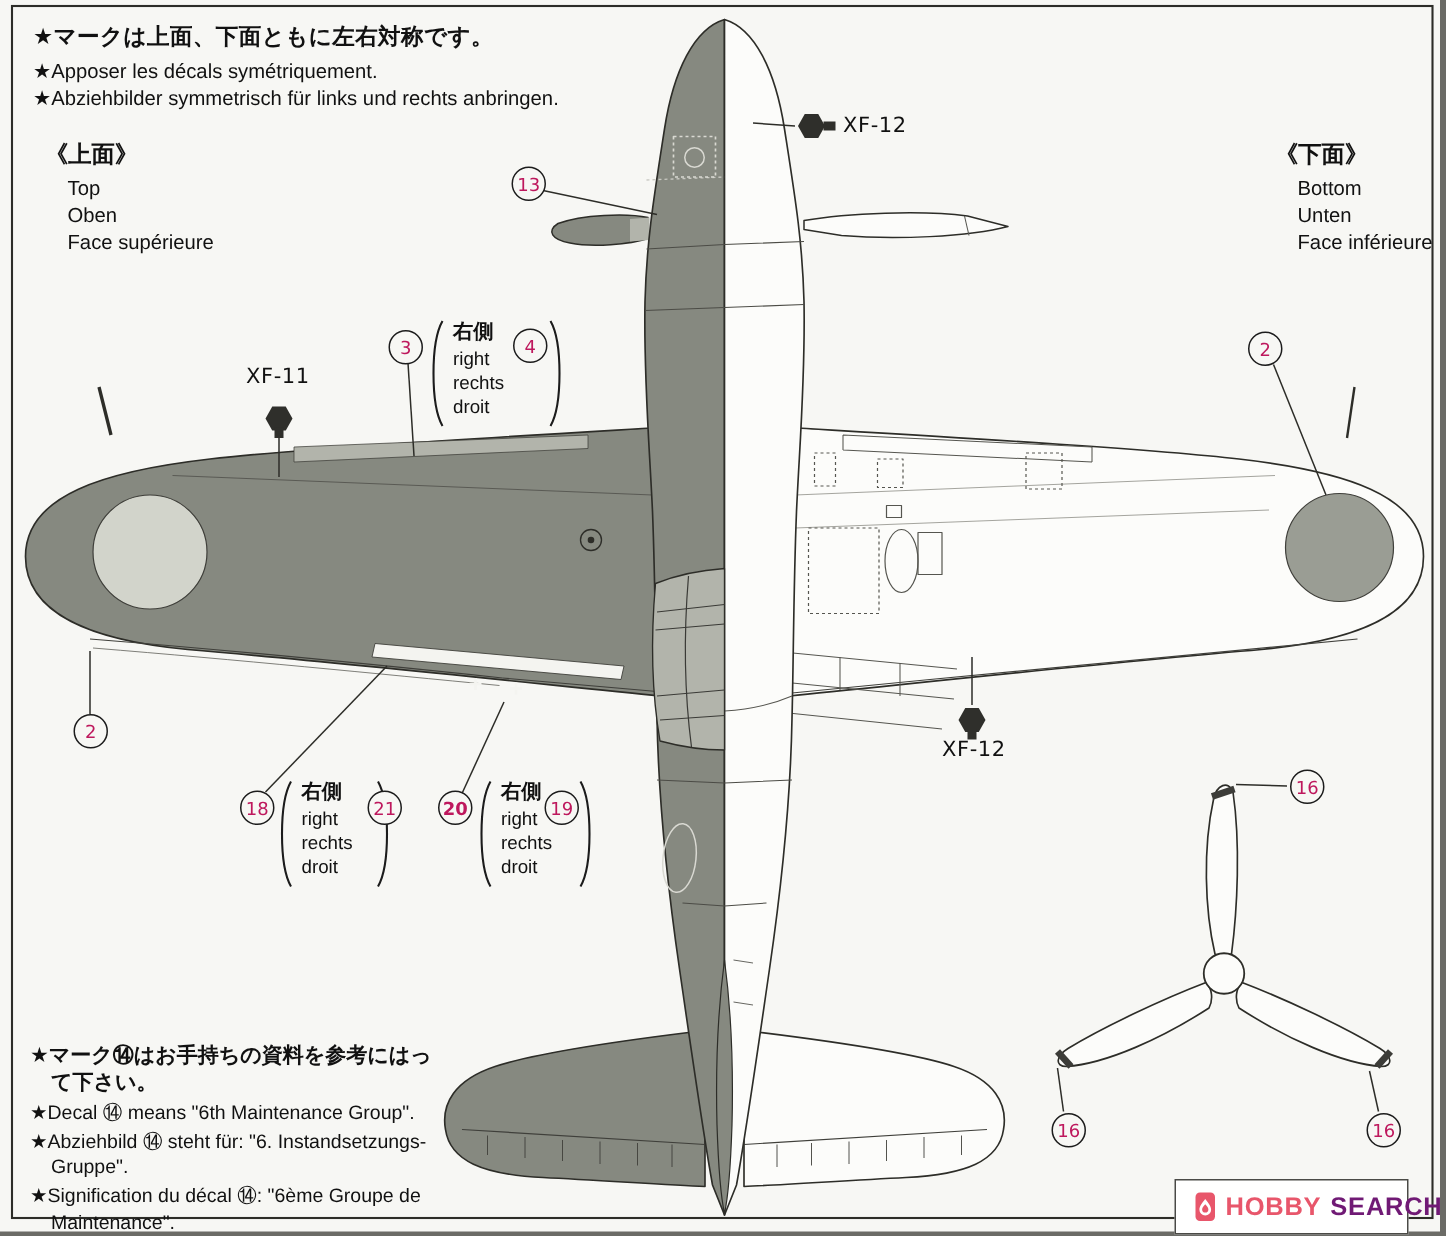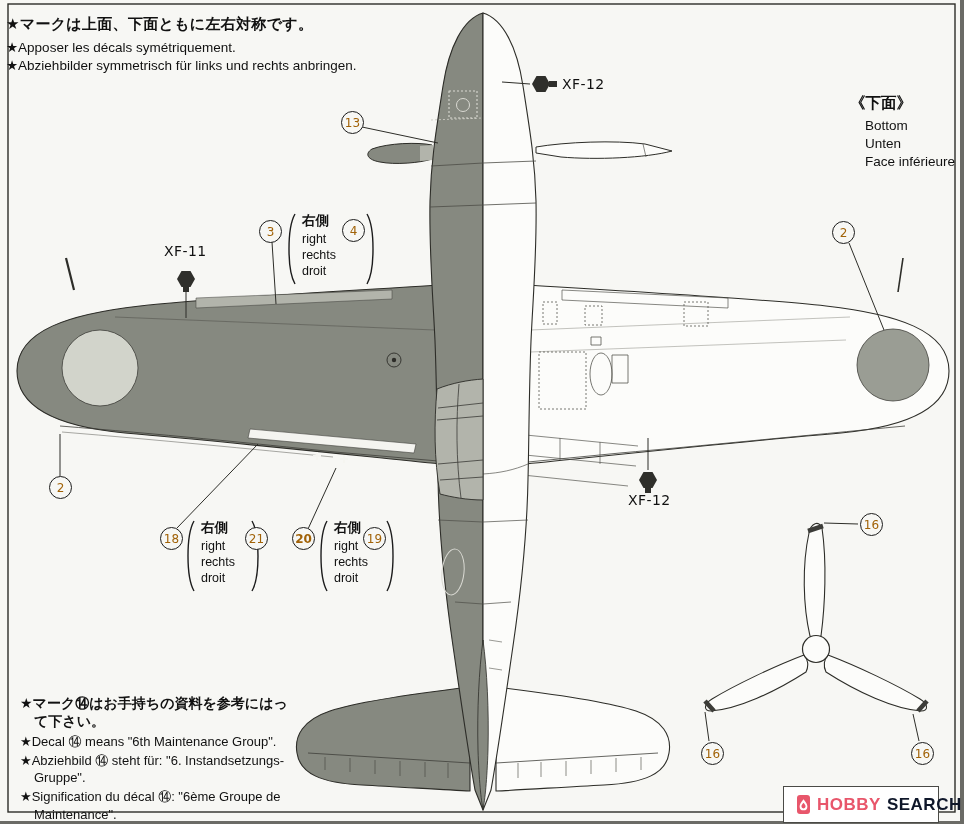--- a/index.html
+++ b/index.html
@@ -13,36 +13,36 @@
   .note-ln{font-size:13.5px;line-height:1.34;}
   .fnote{font-size:13px;line-height:1.32;padding-left:14px;text-indent:-14px;margin-bottom:2px;}
   .fnote.jp{font-size:14px;font-weight:700;}
   .view-jp{font-size:15.5px;font-weight:700;margin-bottom:3px;}
   .view-ln{font-size:13.5px;line-height:1.32;padding-left:15px;}
   .paint-label{position:absolute;font-size:14px;font-weight:500;letter-spacing:.4px;z-index:2;
                font-family:"DejaVu Sans",sans-serif;}
   
   .circ{position:absolute;width:21px;height:21px;border:1.4px solid #1c1c1c;border-radius:50%;
         background:#f7f7f4;display:flex;align-items:center;justify-content:center;
-        font-size:12px;color:#a16207;z-index:2;font-family:"DejaVu Sans",sans-serif;}
+        font-size:12px;color:#be185d;z-index:2;font-family:"DejaVu Sans",sans-serif;}
   
   .side-group{position:absolute;display:flex;z-index:2;}
   .sg-col{padding:1px 0 0 5px;width:52px;}
   .sg-jp{font-size:13.5px;font-weight:700;margin-bottom:1px;}
   .sg-ln{font-size:12.5px;line-height:1.28;}
   .side-group .circ{position:absolute;}
   .prop-jp{font-size:15px;font-weight:700;}
   .prop-ln{font-size:13.5px;line-height:1.35;padding-left:12px;}
   
   .logo-box{position:absolute;left:783px;top:786px;width:156px;height:37px;background:#fff;
             border:1.2px solid #4a4a46;z-index:3;display:flex;align-items:center;padding-left:13px;box-sizing:border-box;}
   .logo-ic{width:19px;height:19px;background:#e8566b;border-radius:3px;display:flex;
            align-items:center;justify-content:center;margin-right:7px;}
   .logo-hobby{font-size:17px;font-weight:700;color:#e8566b;letter-spacing:.5px;margin-right:6px;}
-  .logo-search{font-size:17px;font-weight:700;color:#0f172a;letter-spacing:.5px;}
+  .logo-search{font-size:17px;font-weight:700;color:#701a75;letter-spacing:.5px;}
   .scan-right{position:absolute;right:0;top:0;width:4px;height:100%;background:#6b6b66;z-index:1;}
   .scan-bottom{position:absolute;left:0;bottom:0;width:100%;height:3px;background:#6b6b66;z-index:1;}
 </style>
 </head>
 <body>
 
 <div id="page">
 
   <svg class="abs" style="left:0;top:0;z-index:1" width="964" height="824" viewBox="0 0 964 824">
 
@@ -168,26 +168,32 @@
       <path d="M828,655 C857,666 897,685 920,699 C928,704 929,711 921,711 C894,709 857,692 826,672 C823,666 824,659 828,655 Z" fill="#fcfcfa" stroke="#2d2d28" stroke-width="1.1"></path>
       <circle cx="816" cy="649" r="13.5" fill="#fcfcfa" stroke="#2d2d28" stroke-width="1.2"></circle>
       <g stroke="#3c3c38" stroke-width="4.5">
         <path d="M808,531 L823,526"></path>
         <path d="M705,701 L714,711"></path>
         <path d="M927,701 L918,711"></path>
       </g>
     </g>
   </svg>
 
-  <div class="abs note-block" style="left:6px;top:15px;width:400px;">
+  <div class="abs note-block" style="left:22px;top:15px;width:400px;">
     <div class="note-jp">★マークは上面、下面ともに左右対称です。</div>
     <div class="note-ln">★Apposer les décals symétriquement.</div>
     <div class="note-ln">★Abziehbilder symmetrisch für links und rechts anbringen.</div>
   </div>
 
+  <div class="abs note-block" style="left:30px;top:93px;">
+    <div class="view-jp">《上面》</div>
+    <div class="view-ln">Top</div>
+    <div class="view-ln">Oben</div>
+    <div class="view-ln">Face supérieure</div>
+  </div>
   <div class="abs note-block" style="left:840px;top:93px;margin-left:10px;">
     <div class="view-jp">《下面》</div>
     <div class="view-ln">Bottom</div>
     <div class="view-ln">Unten</div>
     <div class="view-ln">Face inférieure</div>
   </div>
 
   <div class="paint-label" style="left:562px;top:76px;">XF-12</div>
   <div class="paint-label" style="left:164px;top:243px;">XF-11</div>
   <div class="paint-label" style="left:628px;top:492px;">XF-12</div>

